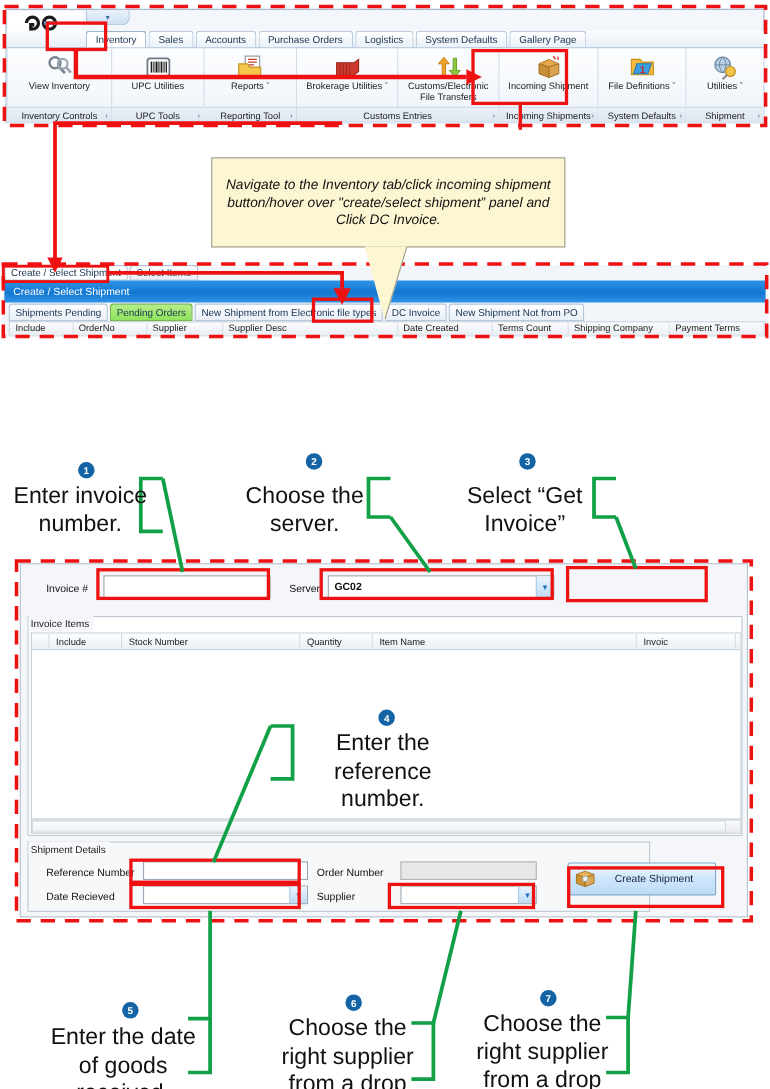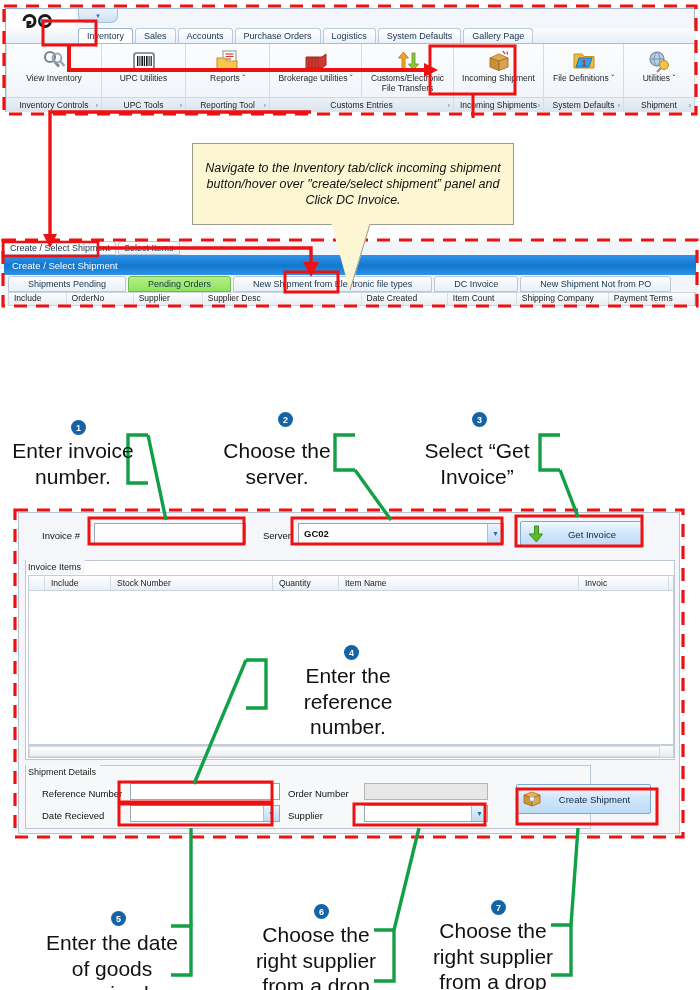--- a/index.html
+++ b/index.html
@@ -134,21 +134,21 @@
     background:linear-gradient(#2f93e8,#1277cf 55%,#2f93e8);
     color:#ffffff;
     display:flex; align-items:center;
     padding-left:8px;
     font-size:9.5px;
   }
   #inner-tabs {
     position:absolute; left:6px; top:35px; height:16px; display:flex;
   }
   .itab {
-    height:16px; padding:0 19px;
+    height:16px; padding:0 5px;
     display:flex; align-items:center;
     font-size:9px; color:#17334f;
     background:linear-gradient(#fdfefe,#e8eff7);
     border:1px solid #b6c8da;
     border-radius:3px 3px 0 0;
     margin-right:2px;
     white-space:nowrap;
   }
   .itab.green { background:linear-gradient(#b4ee8a,#8fe35c); border-color:#76b84e; }
   #colheader-strip {
@@ -509,48 +509,40 @@
         <span>New Shipment Not from PO</span>
       </div>
   </div>
 
   <div id="colheader-strip">
     <div class="ch" style="width:60px;">Include</div>
     <div class="ch" style="width:70px;">OrderNo</div>
     <div class="ch" style="width:72px;">Supplier</div>
     <div class="ch" style="width:166px;">Supplier Desc</div>
     <div class="ch" style="width:90px;">Date Created</div>
-    <div class="ch" style="width:72px;">Item Count</div>
+    <div class="ch" style="width:72px;">Terms Count</div>
     <div class="ch" style="width:96px;">Shipping Company</div>
     <div class="ch" style="width:90px;">Payment Terms</div>
   </div>
 </div>
 
 <div id="dc-panel">
 
   <div id="invoice-row">
     <div class="flabel" style="left:22px; top:16px;">Invoice #</div>
 
     <input class="tbox" style="left: 74px; top: 9px; width: 152px; height: 21px; font-size: 10px; padding: 0px 4px;" type="text" value="">
 
     <div class="flabel" style="left:243px; top:16px;">Server</div>
 
     <div class="combo" style="left:278px; top:9px; width:206px; height:21px;">
       <div class="cval">GC02</div>
       <div class="carrow">▾</div>
     </div>
 
-    <div class="blue-btn" style="left:500px; top:7px; width:122px; height:26px;">
-      <div class="bicon">
-        <svg width="20" height="20" viewBox="0 0 20 20">
-          <path d="M8.5 2 h4 v8 h4 L10.5 18 L3 10 h5.5 Z" fill="#5cba2f" stroke="#3c8c1c" stroke-width="1"></path>
-        </svg>
-      </div>
-      <div class="blabel">Get Invoice</div>
-    </div>
   </div>
 
   <div id="invoice-items-group">
     <div class="group-caption">Invoice Items</div>
 
     <div id="items-grid">
       <div id="items-grid-head">
         <div class="gh" style="width:16px;"></div>
         <div class="gh" style="width:66px;">Include</div>
         <div class="gh" style="width:162px;">Stock Number</div>

